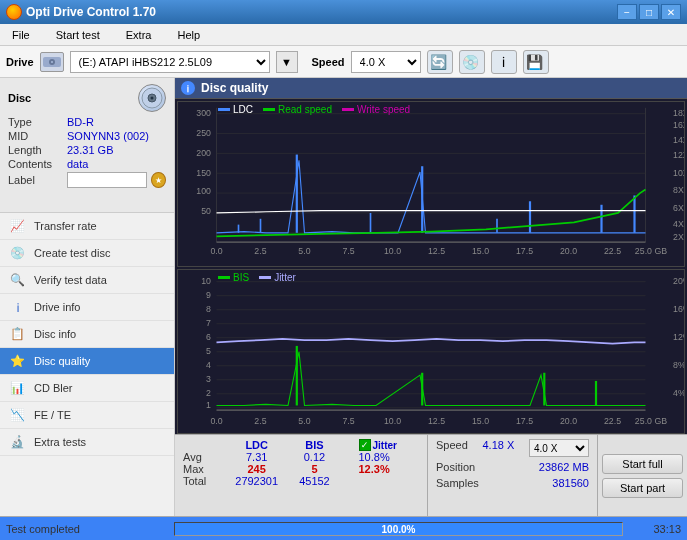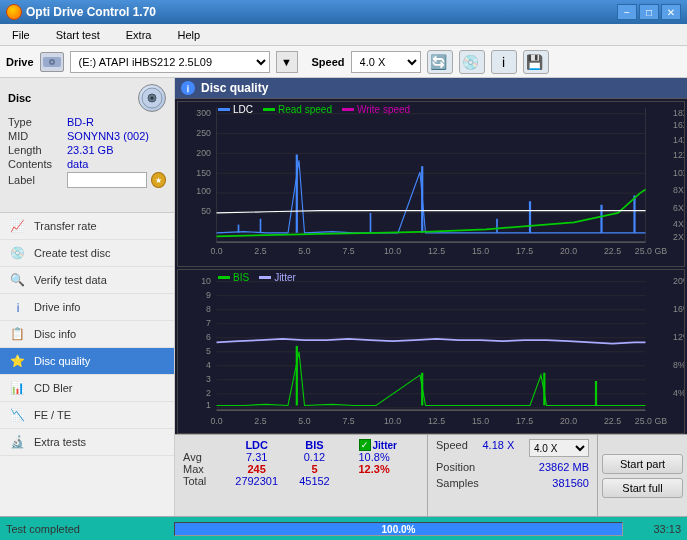--- a/index.html
+++ b/index.html
@@ -270,21 +270,21 @@
       display: flex;
       align-items: center;
       justify-content: center;
       color: white;
       font-size: 9px;
     }
 
     
     .status-bar {
       height: 24px;
-      background: #14b8a6;
+      background: #3b82f6;
       border-top: 1px solid #aaa;
       display: flex;
       align-items: center;
       padding: 0 6px;
       gap: 8px;
     }
     .status-text {
       flex: 0 0 160px;
       font-size: 11px;
       color: #333;
@@ -650,22 +650,22 @@
           <span style="color:#333;">Position</span>
           <span style="color:#0000cc;">23862 MB</span>
         </div>
         <div style="display:flex; justify-content:space-between;">
           <span style="color:#333;">Samples</span>
           <span style="color:#0000cc;">381560</span>
         </div>
       </div>
 
       <div style="width:90px; border-left:1px solid #aaa; padding:4px; display:flex; flex-direction:column; gap:4px; justify-content:center;">
+        <button class="action-btn">Start full</button>
         <button class="action-btn">Start part</button>
-        <button class="action-btn">Start full</button>
       </div>
     </div>
   </div>
 </div>
 
 <div class="status-bar">
   <span class="status-text">Test completed</span>
   <div class="progress-container">
     <div class="progress-bar" style="width:100%;"></div>
     <span class="progress-text">100.0%</span>

